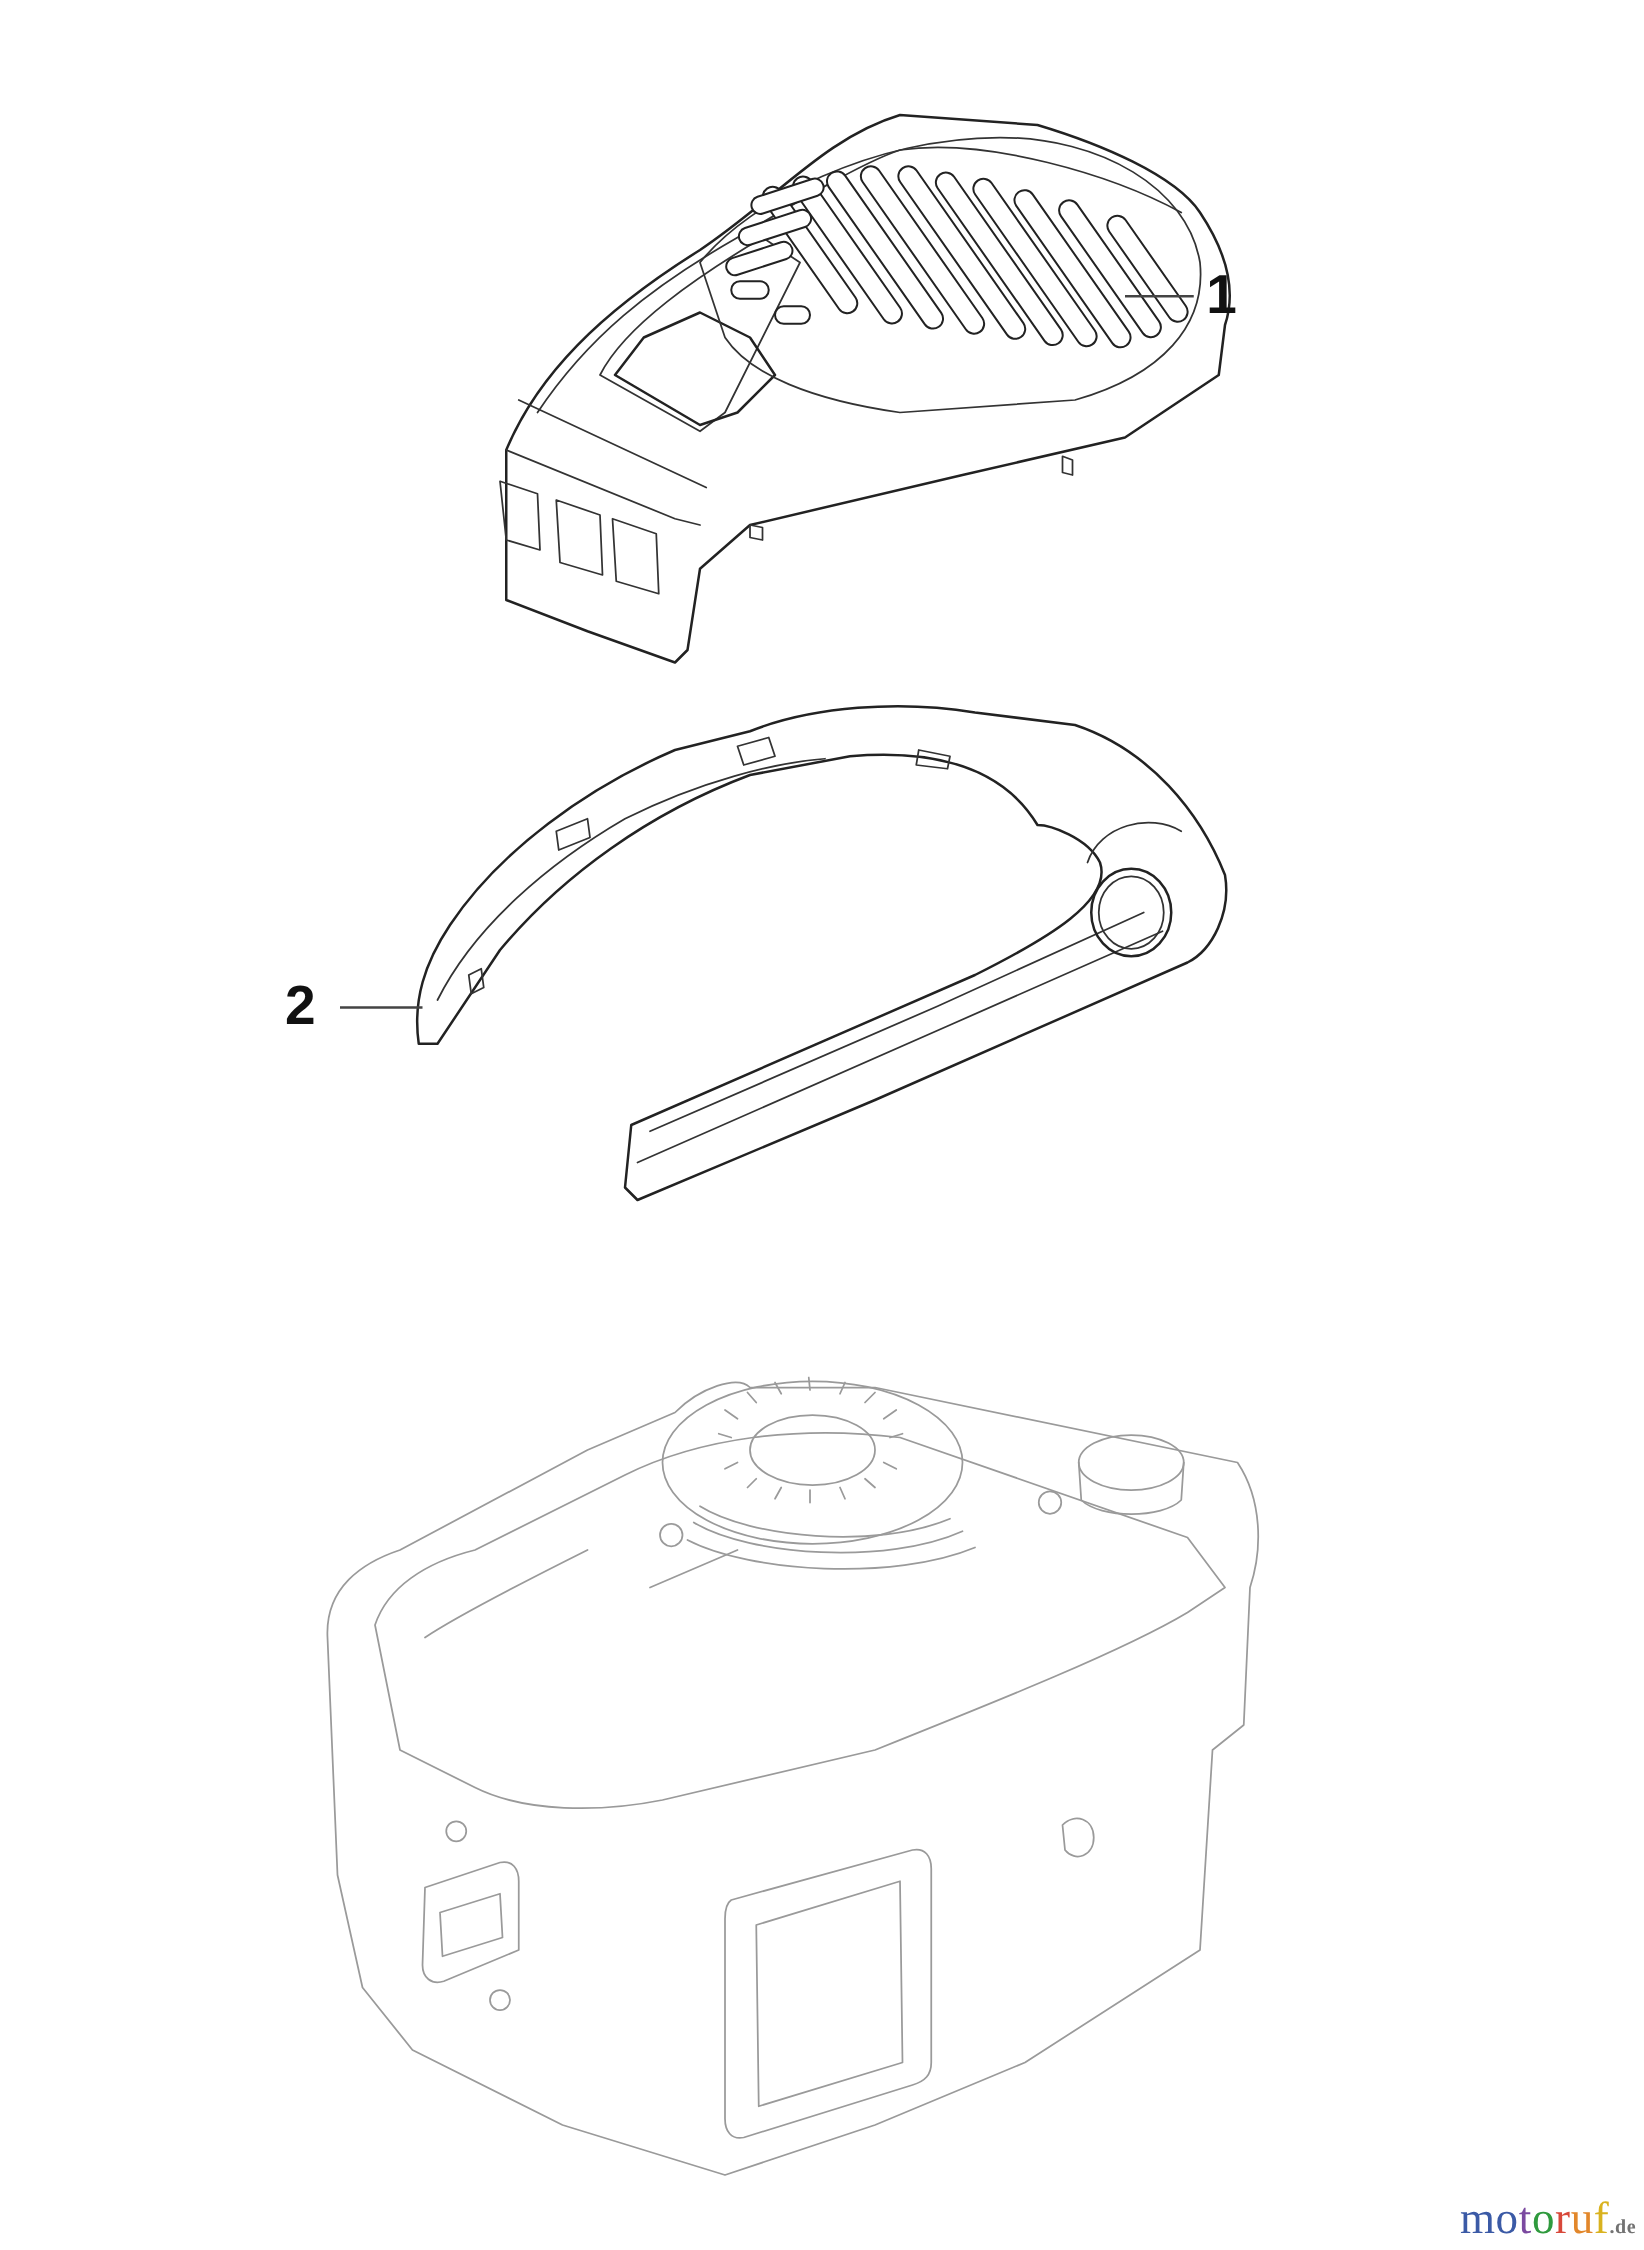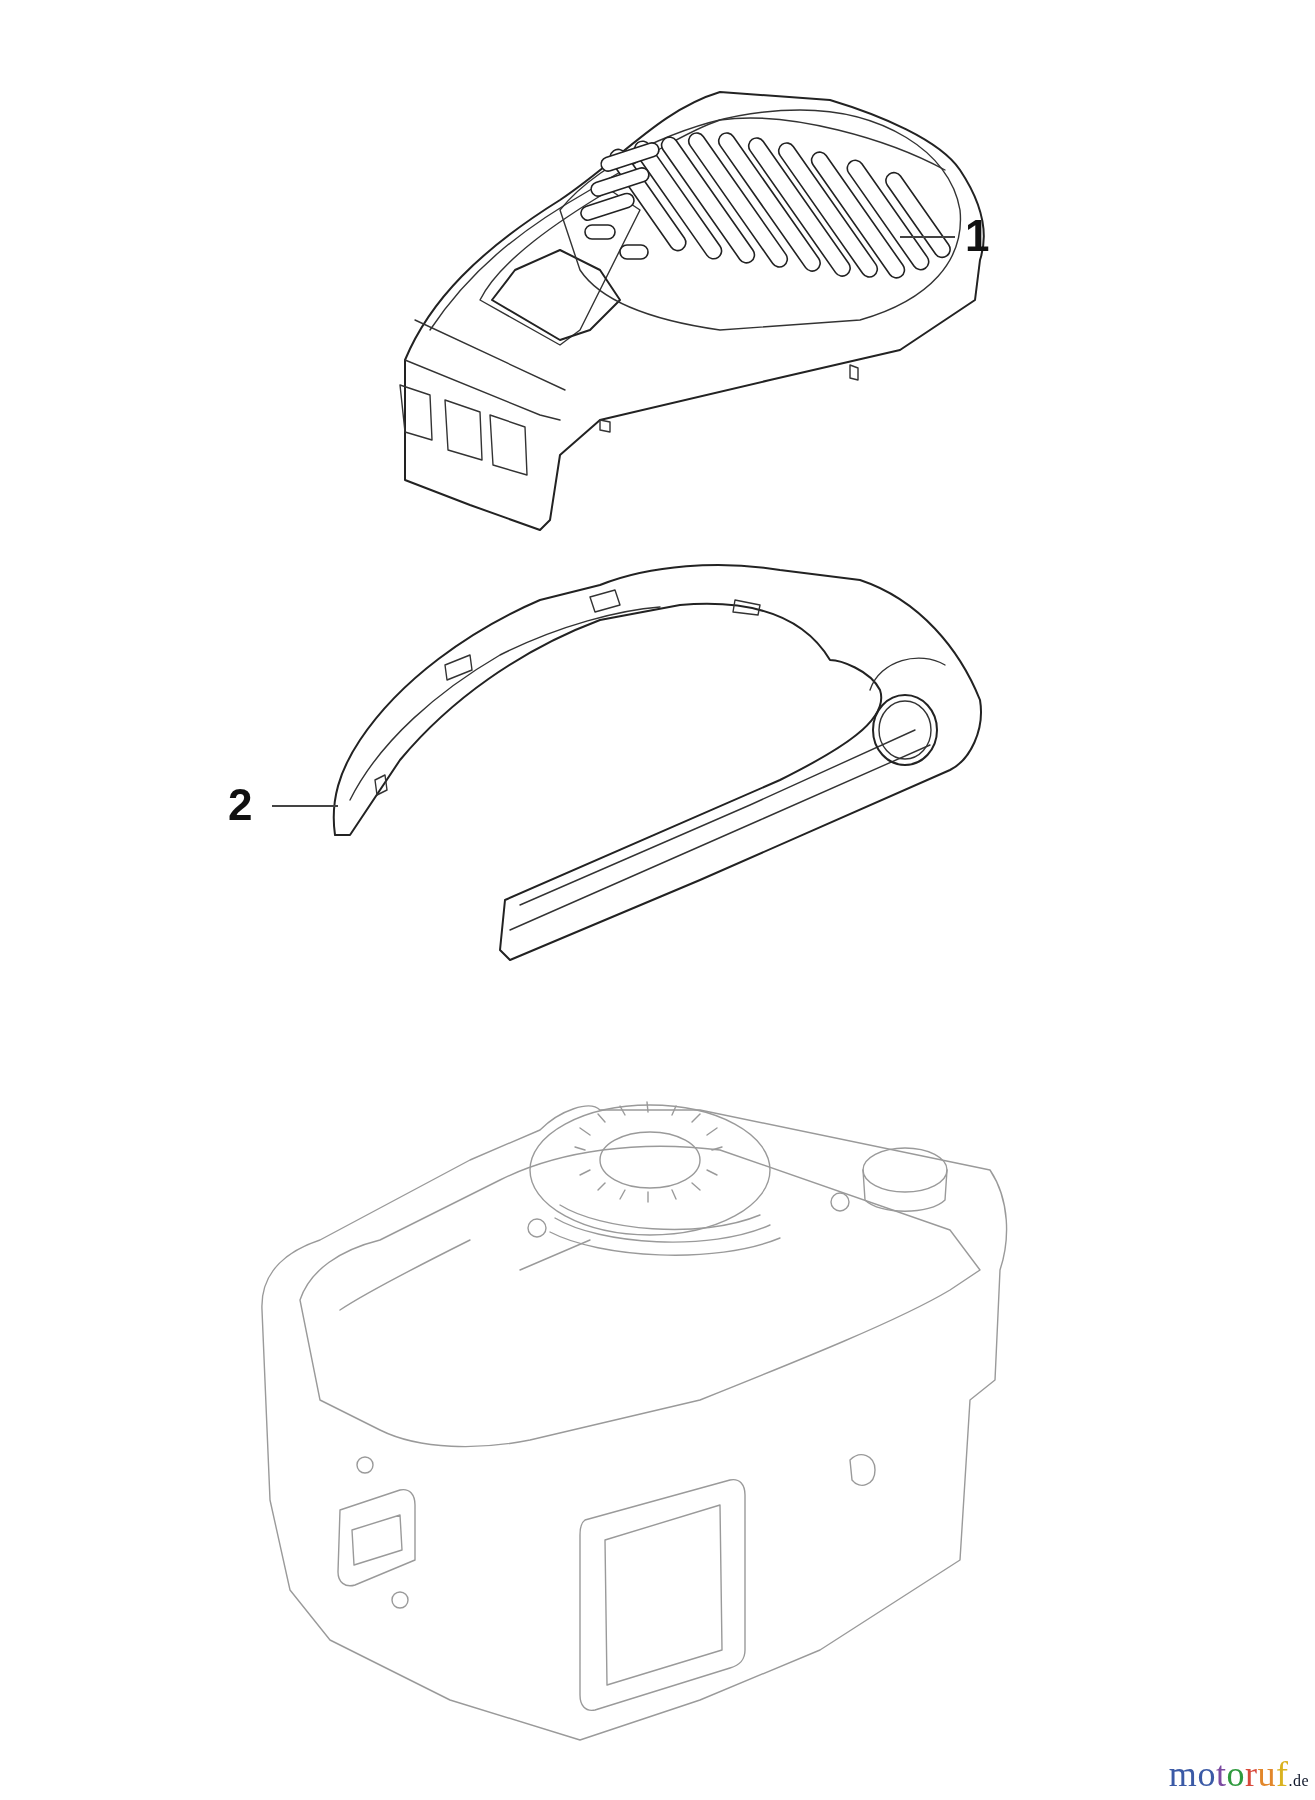--- a/index.html
+++ b/index.html
@@ -7,21 +7,21 @@
   .canvas { position: absolute; left: 0; top: 0; width: 1315px; height: 1800px; }
   .part-label {
     position: absolute; font-family: "Liberation Sans", sans-serif; font-weight: bold;
     font-size: 44px; color: #111111; line-height: 1;
   }
   .leader { position: absolute; height: 1.5px; background: #444444; }
   .logo {
     position: absolute; right: 6px; bottom: 8px; font-family: "Liberation Serif", serif;
     font-size: 36px; letter-spacing: 0.5px; line-height: 1;
   }
-  .logo .tld { font-size: 16px; color: #0f172a; }
+  .logo .tld { font-size: 16px; color: #737373; font-weight: bold; }
   svg .stroke { fill: none; stroke: #222; stroke-width: 2; stroke-linejoin: round; stroke-linecap: round; }
   svg .thin { fill: none; stroke: #333; stroke-width: 1.4; stroke-linejoin: round; stroke-linecap: round; }
   svg .engine { fill: none; stroke: #9a9a9a; stroke-width: 1.4; stroke-linejoin: round; stroke-linecap: round; }
   svg .slot { fill: #fff; stroke: #222; stroke-width: 1.6; }
 </style>
 </head>
 <body>
 
 <div class="canvas">
 

